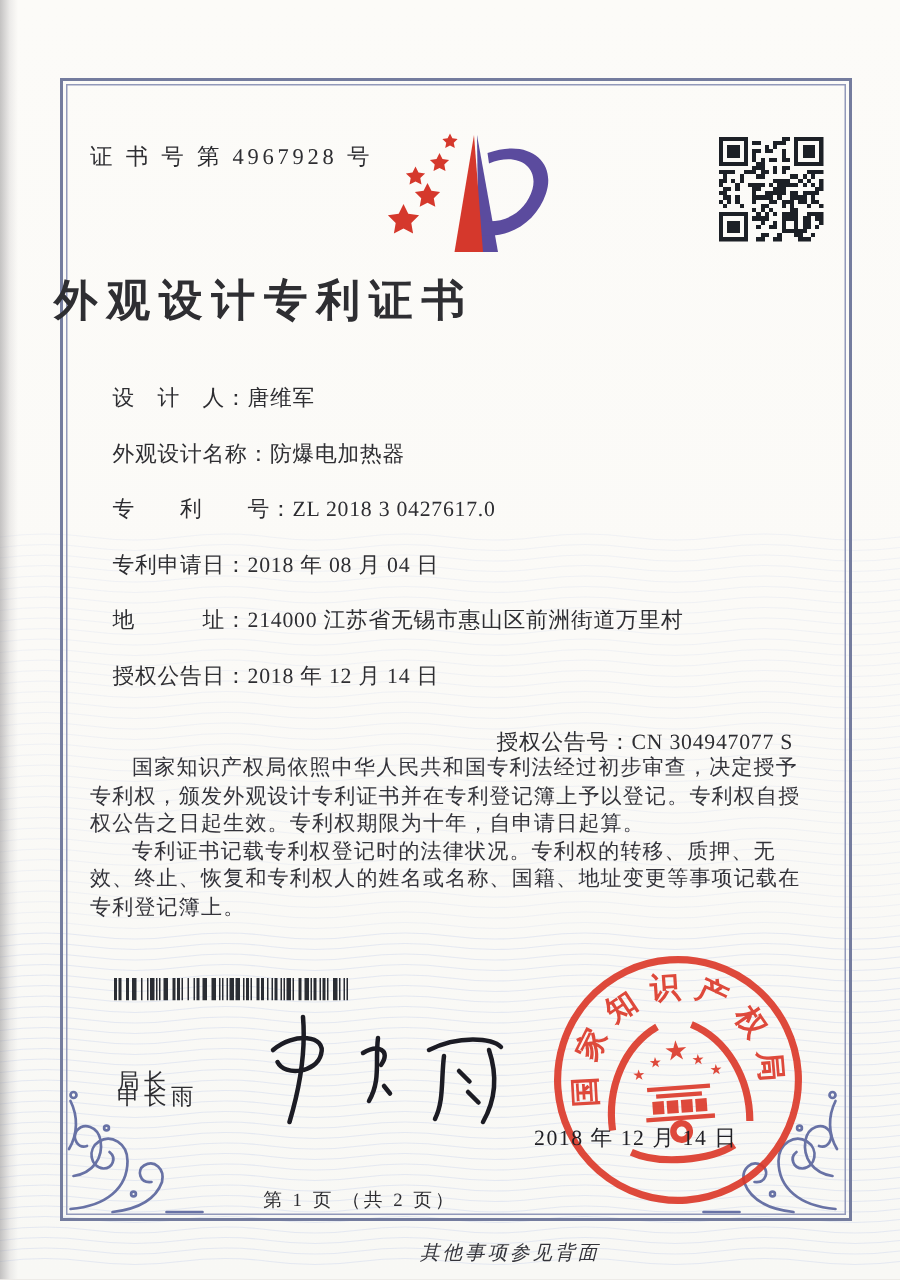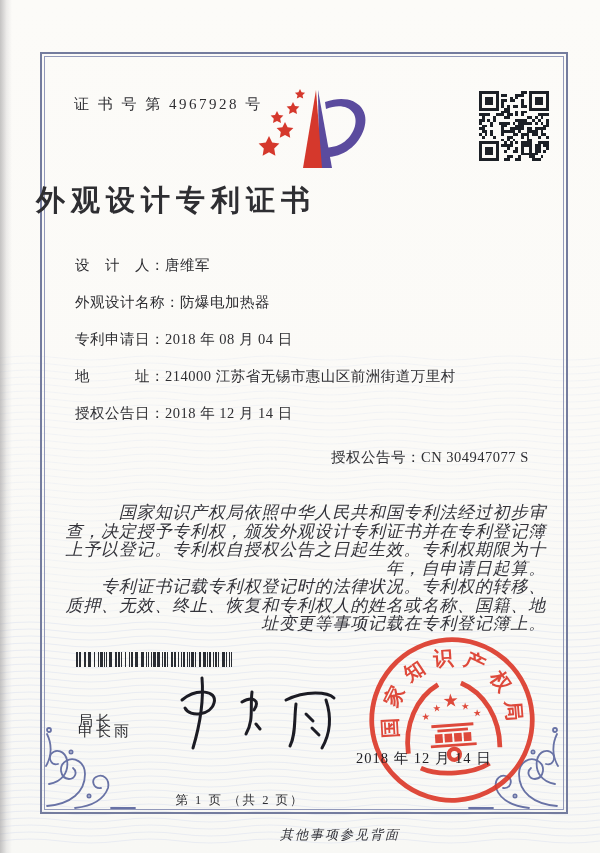--- a/index.html
+++ b/index.html
@@ -10,32 +10,32 @@
   }
   .abs{position:absolute;}
   #scan-edge{left:0;top:0;width:12px;height:853px;
     background:linear-gradient(90deg,rgba(150,148,150,.55),rgba(190,188,190,.25) 55%,rgba(190,188,190,0));}
   #waves{left:0;top:0;z-index:0;}
   
   #frame{left:40px;top:52px;width:524px;height:758px;border:2px solid #747c9e;z-index:1;}
   #frame-inner{position:absolute;left:2px;top:2px;right:2px;bottom:2px;border:1px solid #9299ba;}
   .ornament{z-index:2;}
   
-  #cert-no{left:74px;top:95px;font-size:15px;letter-spacing:2.5px;z-index:3;}
+  #cert-no{left:60px;top:95px;font-size:15px;letter-spacing:2.5px;z-index:3;}
   #logo{left:253px;top:84px;z-index:3;}
   #qr{left:479px;top:91px;z-index:3;}
   #title{left:0;top:181px;width:600px;font-size:29px;font-weight:bold;
     letter-spacing:6px;z-index:3;padding-left:36px;}
   
   #fields{left:75px;top:256px;width:470px;z-index:3;font-size:14.5px;letter-spacing:.5px;}
   .field-row{position:relative;height:22px;margin-bottom:15px;white-space:nowrap;}
   .grant-right{position:absolute;left:256px;top:0;margin-top:44px;}
   
-  #paragraphs{left:60px;top:504px;width:486px;z-index:3;font-size:17px;line-height:18.5px;
-    font-style:italic;letter-spacing:.8px;color:#33333a;text-align:right;}
+  #paragraphs{left:60px;top:504px;width:486px;z-index:3;font-size:14px;line-height:18.5px;
+    letter-spacing:.8px;color:#33333a;}
   #paragraphs p{margin:0;text-indent:2em;}
   
   #barcode{left:76px;top:652px;z-index:3;}
   #director-title{left:78px;top:689px;font-size:15px;letter-spacing:3px;z-index:3;
     font-family:"Liberation Sans","DejaVu Sans",sans-serif;margin-top:23px;}
   #director-name{left:78px;top:722px;font-size:15px;letter-spacing:3px;z-index:3;
     font-family:"Liberation Sans","DejaVu Sans",sans-serif;}
   #signature{left:168px;top:668px;z-index:3;}
   
   #seal{left:366px;top:634px;z-index:4;opacity:.9;transform:rotate(-4deg);}
@@ -386,20 +386,23 @@
   <div id="title" class="abs">外观设计专利证书</div>
 
   <div id="fields" class="abs">
     <div class="field-row">
       <span>设　计　人：</span><span>唐维军</span>
     </div>
     <div class="field-row">
       <span>外观设计名称：</span><span>防爆电加热器</span>
     </div>
     <div class="field-row">
+      <span>专　　利　　号：</span><span>ZL 2018 3 0427617.0</span>
+    </div>
+    <div class="field-row">
       <span>专利申请日：</span><span>2018 年 08 月 04 日</span>
     </div>
     <div class="field-row">
       <span>地　　　址：</span><span>214000 江苏省无锡市惠山区前洲街道万里村</span>
     </div>
     <div class="field-row">
       <span>授权公告日：</span><span>2018 年 12 月 14 日</span>
       <span class="grant-right">
         <span>授权公告号：</span><span>CN 304947077 S</span>
       </span>

